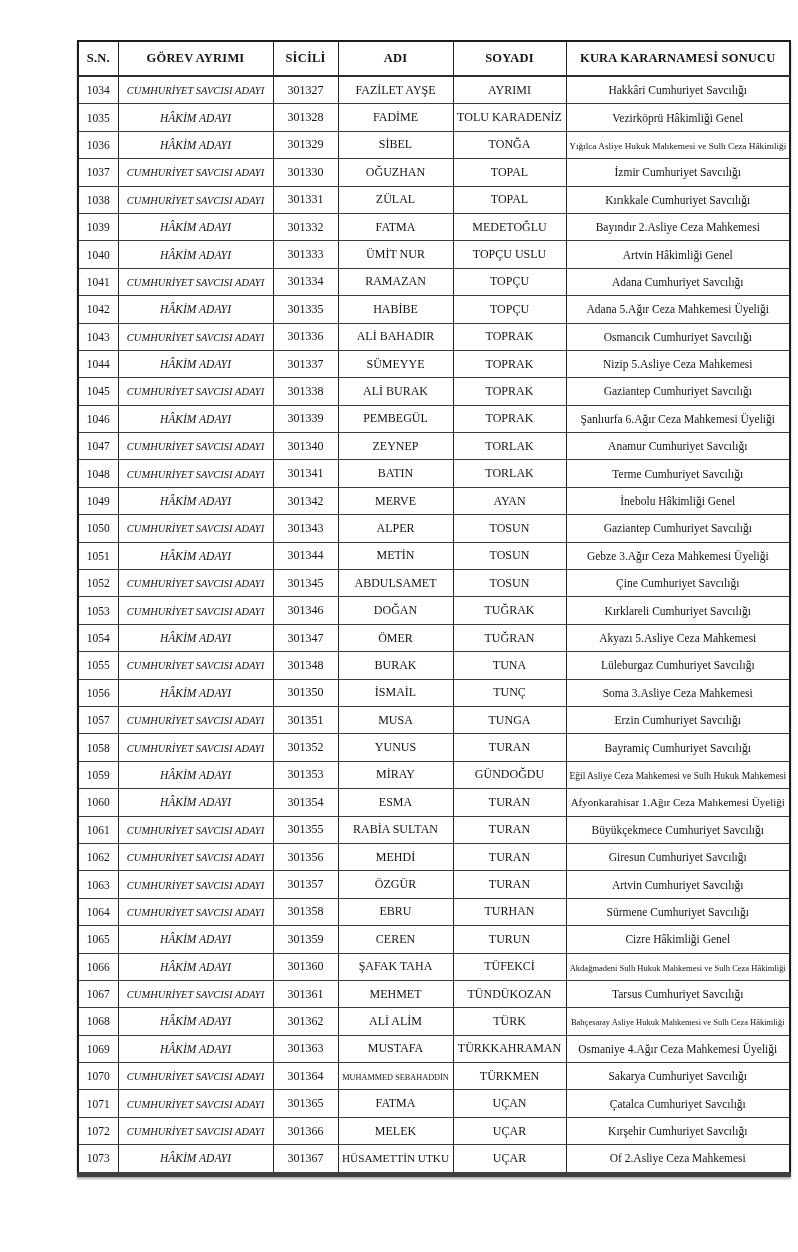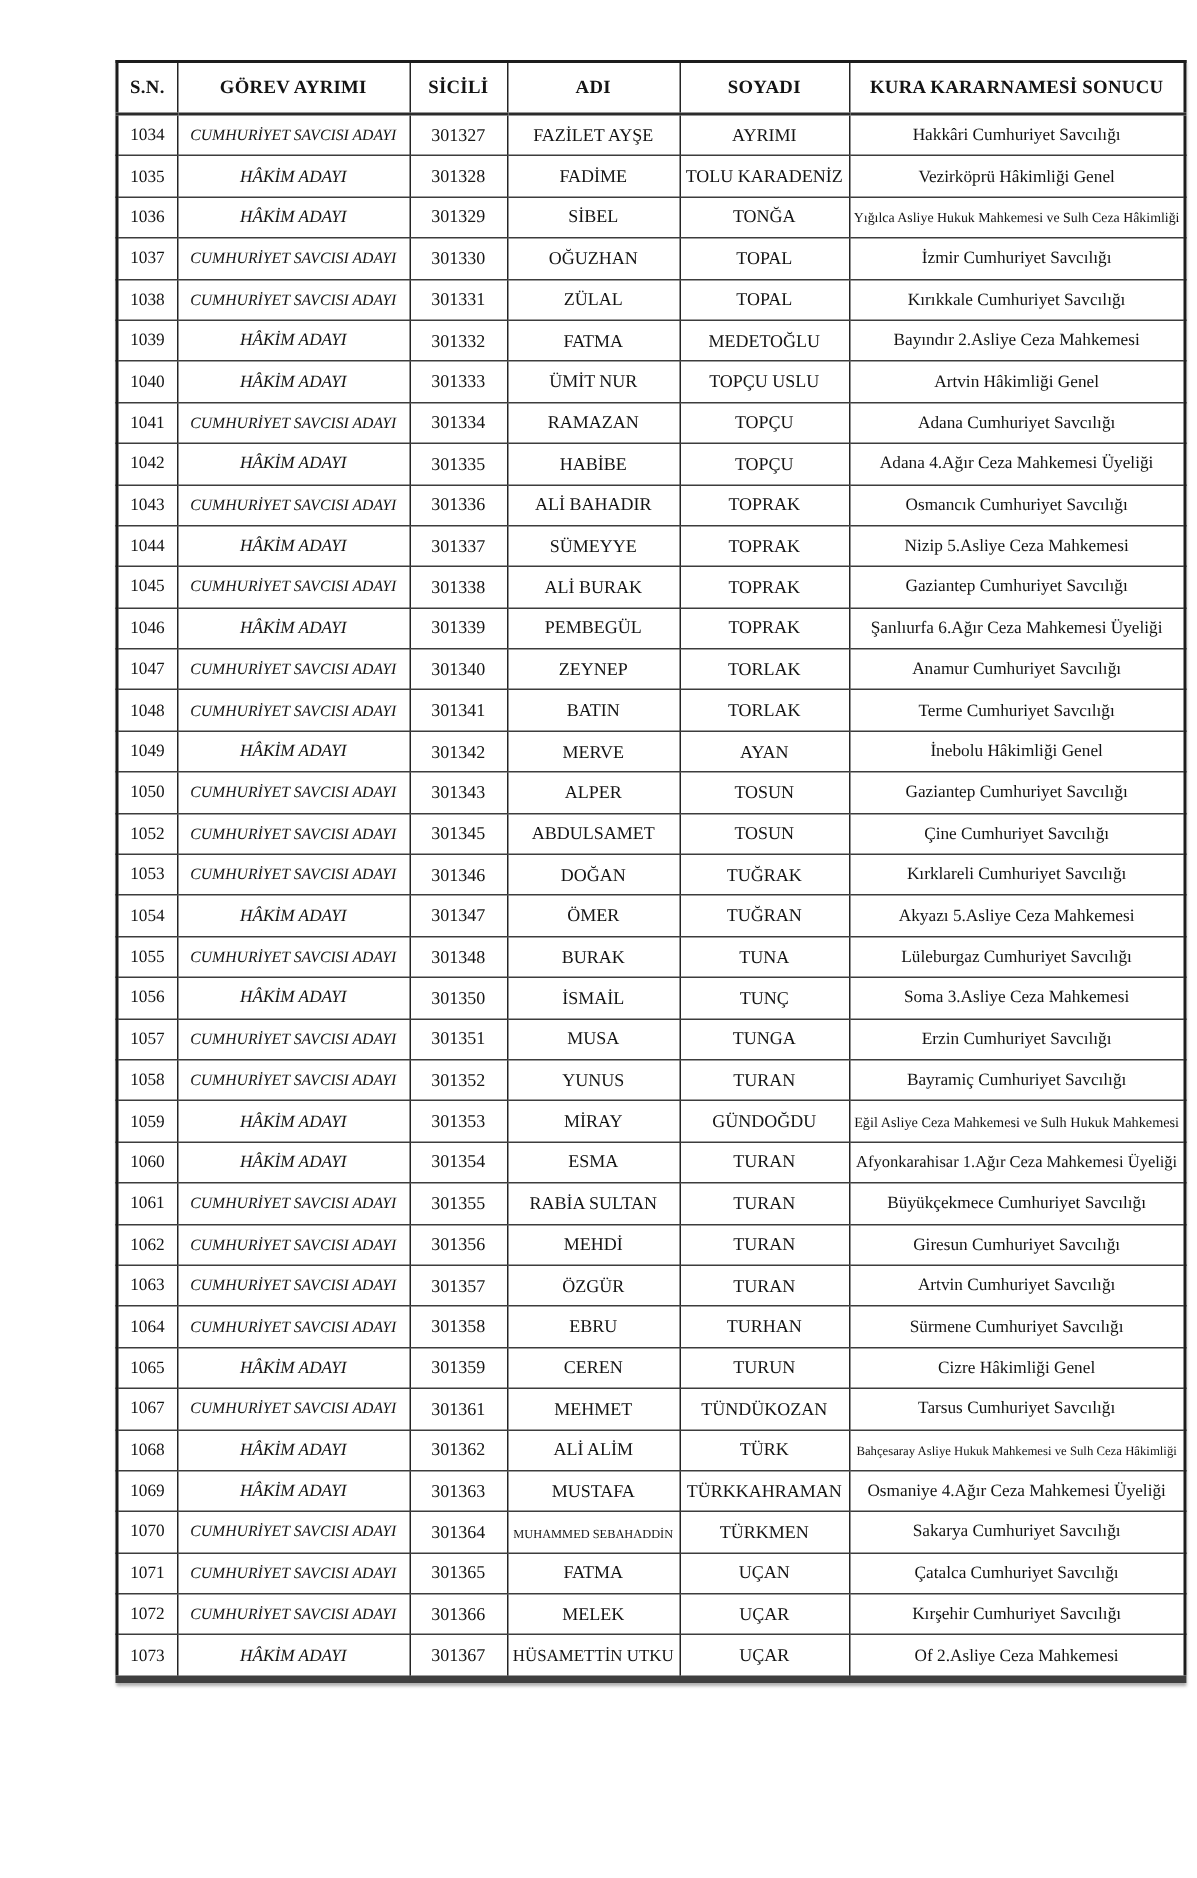--- a/index.html
+++ b/index.html
@@ -143,21 +143,21 @@
           <td class="col-adi"><span class="fit">RAMAZAN</span></td>
           <td class="col-soyadi"><span class="fit">TOPÇU</span></td>
           <td class="col-sonuc"><span class="fit">Adana Cumhuriyet Savcılığı</span></td>
         </tr>
         <tr>
           <td class="col-sn"><span class="fit">1042</span></td>
           <td class="col-gorev"><span class="fit">HÂKİM ADAYI</span></td>
           <td class="col-sicil"><span class="fit">301335</span></td>
           <td class="col-adi"><span class="fit">HABİBE</span></td>
           <td class="col-soyadi"><span class="fit">TOPÇU</span></td>
-          <td class="col-sonuc"><span class="fit">Adana 4.Ağır Ceza Mahkemesi Üyeliği</span></td>
+          <td class="col-sonuc"><span class="fit">Adana 5.Ağır Ceza Mahkemesi Üyeliği</span></td>
         </tr>
         <tr>
           <td class="col-sn"><span class="fit">1043</span></td>
           <td class="col-gorev"><span class="fit" style="font-size: 10.5px;">CUMHURİYET SAVCISI ADAYI</span></td>
           <td class="col-sicil"><span class="fit">301336</span></td>
           <td class="col-adi"><span class="fit">ALİ BAHADIR</span></td>
           <td class="col-soyadi"><span class="fit">TOPRAK</span></td>
           <td class="col-sonuc"><span class="fit">Osmancık Cumhuriyet Savcılığı</span></td>
         </tr>
         <tr>
@@ -210,20 +210,28 @@
         </tr>
         <tr>
           <td class="col-sn"><span class="fit">1050</span></td>
           <td class="col-gorev"><span class="fit" style="font-size: 10.5px;">CUMHURİYET SAVCISI ADAYI</span></td>
           <td class="col-sicil"><span class="fit">301343</span></td>
           <td class="col-adi"><span class="fit">ALPER</span></td>
           <td class="col-soyadi"><span class="fit">TOSUN</span></td>
           <td class="col-sonuc"><span class="fit">Gaziantep Cumhuriyet Savcılığı</span></td>
         </tr>
         <tr>
+          <td class="col-sn"><span class="fit">1051</span></td>
+          <td class="col-gorev"><span class="fit">HÂKİM ADAYI</span></td>
+          <td class="col-sicil"><span class="fit">301344</span></td>
+          <td class="col-adi"><span class="fit">METİN</span></td>
+          <td class="col-soyadi"><span class="fit">TOSUN</span></td>
+          <td class="col-sonuc"><span class="fit">Gebze 3.Ağır Ceza Mahkemesi Üyeliği</span></td>
+        </tr>
+        <tr>
           <td class="col-sn"><span class="fit">1052</span></td>
           <td class="col-gorev"><span class="fit" style="font-size: 10.5px;">CUMHURİYET SAVCISI ADAYI</span></td>
           <td class="col-sicil"><span class="fit">301345</span></td>
           <td class="col-adi"><span class="fit">ABDULSAMET</span></td>
           <td class="col-soyadi"><span class="fit">TOSUN</span></td>
           <td class="col-sonuc"><span class="fit">Çine Cumhuriyet Savcılığı</span></td>
         </tr>
         <tr>
           <td class="col-sn"><span class="fit">1053</span></td>
           <td class="col-gorev"><span class="fit" style="font-size: 10.5px;">CUMHURİYET SAVCISI ADAYI</span></td>
@@ -320,20 +328,28 @@
           <td class="col-soyadi"><span class="fit">TURHAN</span></td>
           <td class="col-sonuc"><span class="fit">Sürmene Cumhuriyet Savcılığı</span></td>
         </tr>
         <tr>
           <td class="col-sn"><span class="fit">1065</span></td>
           <td class="col-gorev"><span class="fit">HÂKİM ADAYI</span></td>
           <td class="col-sicil"><span class="fit">301359</span></td>
           <td class="col-adi"><span class="fit">CEREN</span></td>
           <td class="col-soyadi"><span class="fit">TURUN</span></td>
           <td class="col-sonuc"><span class="fit">Cizre Hâkimliği Genel</span></td>
+        </tr>
+        <tr>
+          <td class="col-sn"><span class="fit">1066</span></td>
+          <td class="col-gorev"><span class="fit">HÂKİM ADAYI</span></td>
+          <td class="col-sicil"><span class="fit">301360</span></td>
+          <td class="col-adi"><span class="fit">ŞAFAK TAHA</span></td>
+          <td class="col-soyadi"><span class="fit">TÜFEKCİ</span></td>
+          <td class="col-sonuc"><span class="fit" style="font-size: 8.5px;">Akdağmadeni Sulh Hukuk Mahkemesi ve Sulh Ceza Hâkimliği</span></td>
         </tr>
         <tr>
           <td class="col-sn"><span class="fit">1067</span></td>
           <td class="col-gorev"><span class="fit" style="font-size: 10.5px;">CUMHURİYET SAVCISI ADAYI</span></td>
           <td class="col-sicil"><span class="fit">301361</span></td>
           <td class="col-adi"><span class="fit">MEHMET</span></td>
           <td class="col-soyadi"><span class="fit">TÜNDÜKOZAN</span></td>
           <td class="col-sonuc"><span class="fit">Tarsus Cumhuriyet Savcılığı</span></td>
         </tr>
         <tr>

